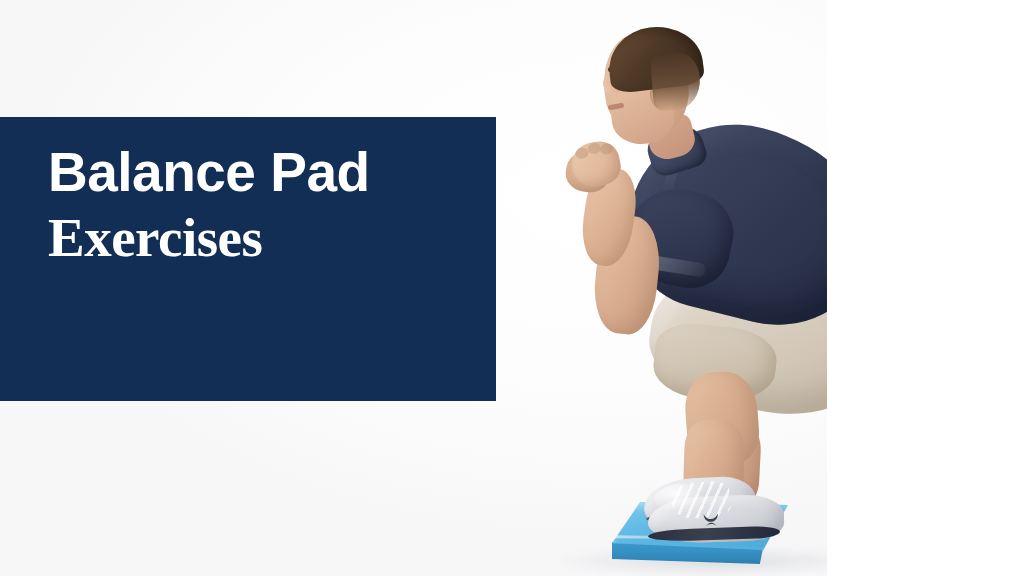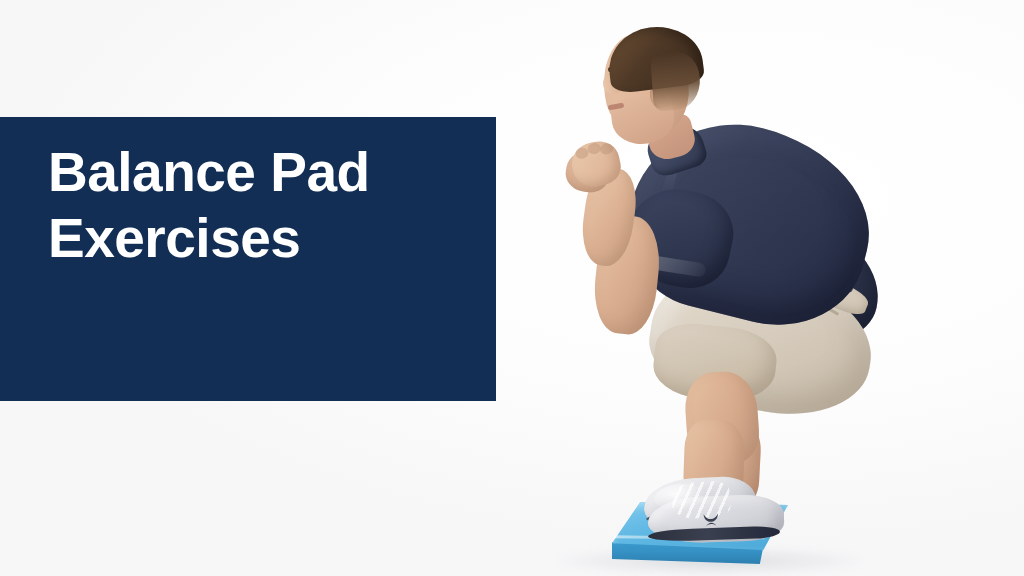--- a/index.html
+++ b/index.html
@@ -2,21 +2,21 @@
 <html><head>
 <meta charset="utf-8">
 <style>
   html, body {
     margin: 0;
     padding: 0;
     background: #ffffff;
   }
   #stage {
     position: relative;
-    width: 1024px;
+    width: 827px;
     height: 576px;
     overflow: hidden;
     background: #fdfdfd;
     font-family: "Liberation Sans", sans-serif;
   }
 
   
   .backdrop {
     position: absolute;
     inset: 0;
@@ -326,21 +326,21 @@
   }
   .title-line {
     color: #ffffff;
     font-family: "Liberation Sans", sans-serif;
     font-weight: bold;
     font-size: 55px;
     line-height: 66px;
     letter-spacing: -0.5px;
     white-space: nowrap;
   }
-  .title-line.l2 { margin-left: 0px; }
+  .title-line.l2 { margin-left: 0px; font-family: Liberation Serif, serif; }
   .title-line.l3 { margin-left: -6px; }
 </style>
 </head>
 <body>
 
 <div id="stage">
 
   <div class="backdrop"></div>
   <div class="floor-shadow"></div>
 

